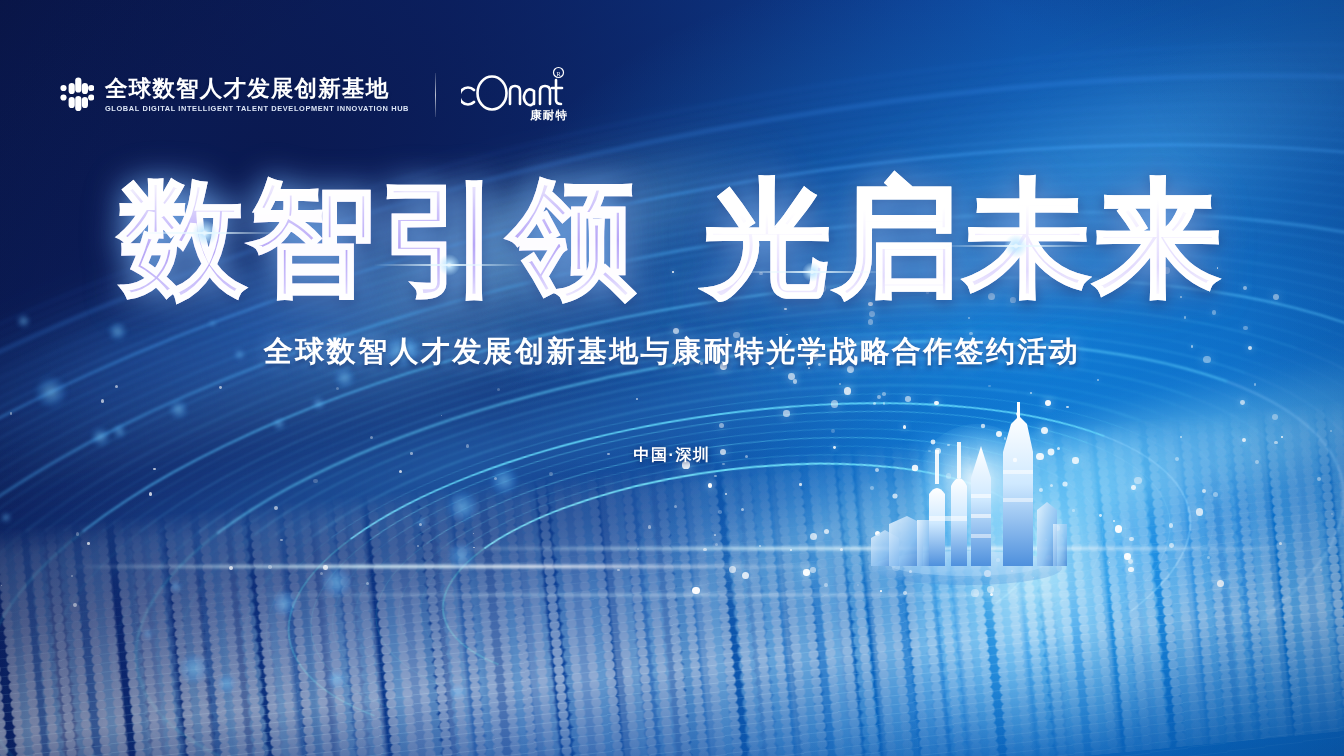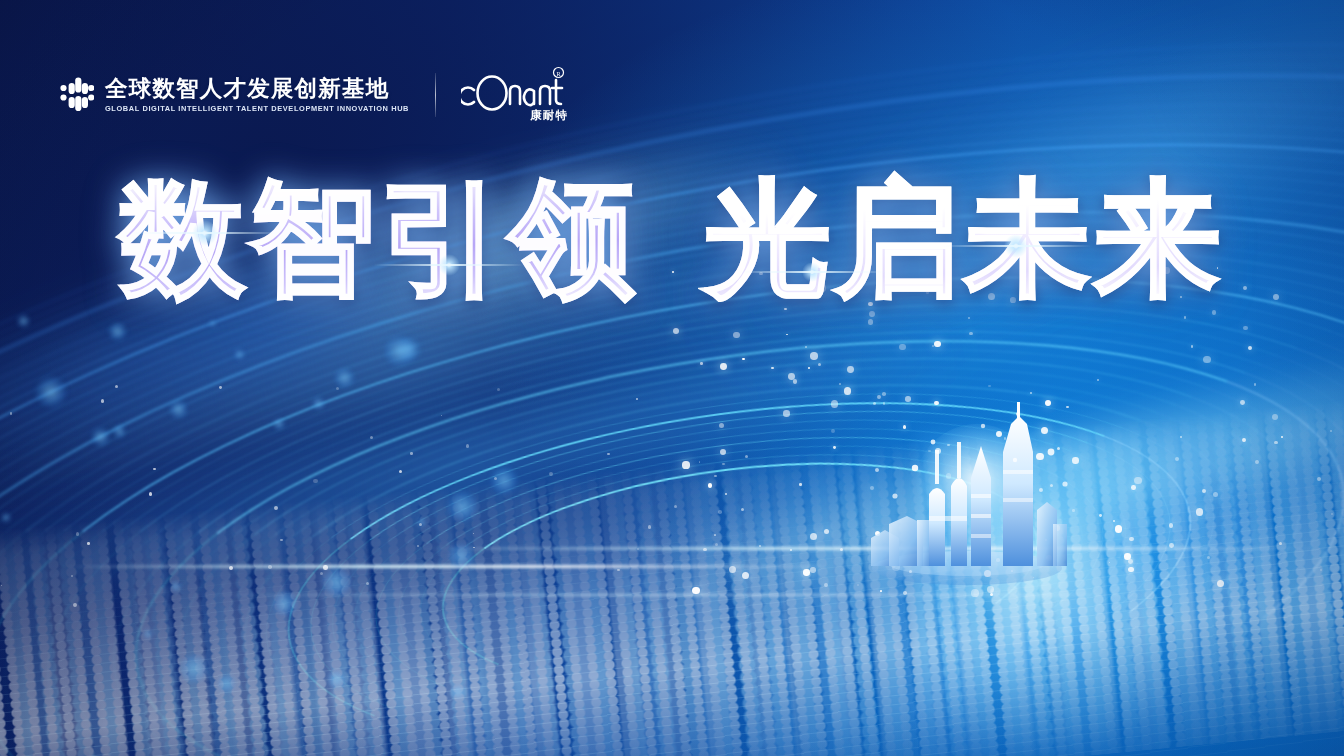--- a/index.html
+++ b/index.html
@@ -552,17 +552,19 @@
       <i class="spark" style="left:318px; top:78px; width:22px; height:22px;"></i>
     </span>
     <span class="t-gap"></span>
     <span class="t-seg">
       <span class="t-ink alt">光启未来</span>
       <i class="spark" style="left:98px; top:86px; width:20px; height:20px;"></i>
       <i class="spark" style="left:300px; top:58px; width:24px; height:24px;"></i>
     </span>
   </div>
 
+  <div id="subtitle">全球数智人才发展创新基地与康耐特光学战略合作签约活动</div>
 
   <div id="meta">
+    <div class="p">中国·深圳</div>
   </div>
 
 </div>
 
 </body></html>

